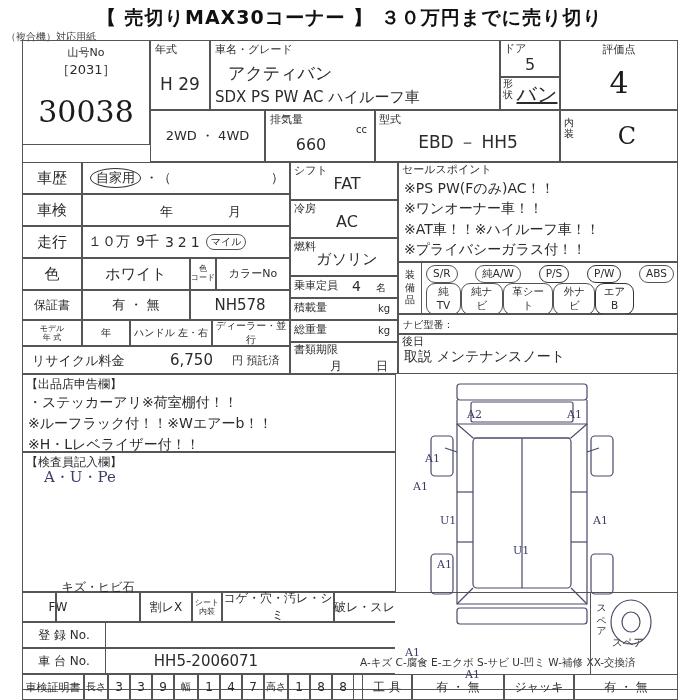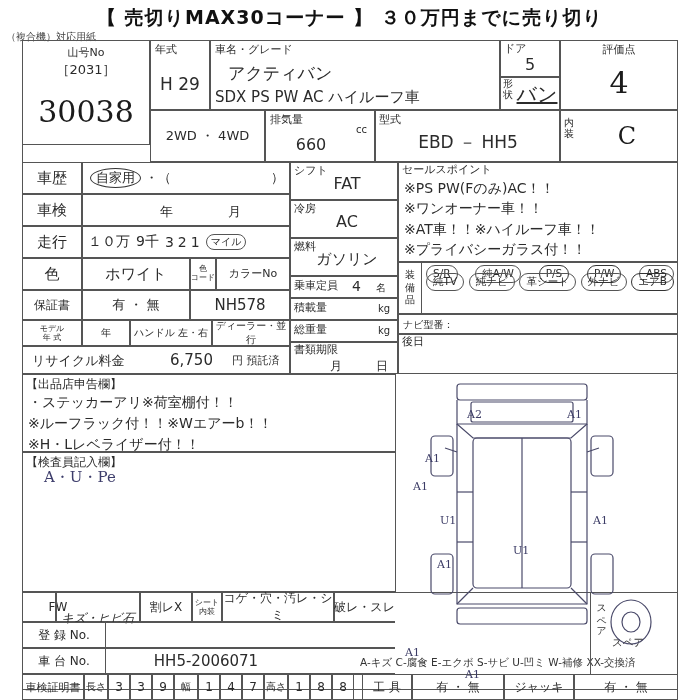--- a/index.html
+++ b/index.html
@@ -207,51 +207,52 @@
     <span>品</span>
   </div>
 
   <div class="abs" style="left:426px;top:265px;width:248px;display:flex;justify-content:space-between;">
     <span class="equip">S/R</span>
     <span class="equip">純A/W</span>
     <span class="equip on">P/S</span>
     <span class="equip on">P/W</span>
     <span class="equip">ABS</span>
   </div>
-  <div class="abs" style="left:426px;top:273px;width:248px;display:flex;justify-content:space-between;">
+  <div class="abs" style="left:426px;top:283px;width:208px;display:flex;justify-content:space-between;">
     <span class="equip">純TV</span>
     <span class="equip">純ナビ</span>
     <span class="equip">革シート</span>
     <span class="equip">外ナビ</span>
     <span class="equip on">エアB</span>
   </div>
 
   <div class="bx" style="left:398px;top:314px;width:280px;height:20px;"></div>
   <div class="abs xs" style="left:403px;top:318px;">ナビ型番：</div>
 
   <div class="bx" style="left:398px;top:334px;width:280px;height:40px;"></div>
   <div class="abs lbl" style="left:402px;top:336px;">後日</div>
+  <div class="abs" style="left:404px;top:348px;font-size:14px;">取説  メンテナンスノート</div>
 
   <div class="bx" style="left:22px;top:374px;width:373px;height:78px;border-right:none;"></div>
   <div class="abs" style="left:26px;top:376px;font-size:12px;">【出品店申告欄】</div>
   <div class="abs" style="left:28px;top:392px;width:368px;font-size:14px;line-height:1.5;">
     <div>・ステッカーアリ※荷室棚付！！</div>
     <div>※ルーフラック付！！※Wエアーb！！</div>
     <div>※H・Lレベライザー付！！</div>
   </div>
 
   <div class="bx" style="left:22px;top:452px;width:373px;height:140px;border-right:none;"></div>
   <div class="abs" style="left:26px;top:454px;font-size:12px;">【検査員記入欄】</div>
   <div class="abs hand" style="left:44px;top:468px;font-size:15px;color:#3d3d6b;">A・U・Pe</div>
 
   <div class="bx" style="left:22px;top:592px;width:373px;height:30px;border-right:none;"></div>
   <div class="bx" style="left:22px;top:592px;width:34px;height:30px;"></div>
   <div class="abs ctr sm" style="left:22px;top:592px;width:34px;height:30px;padding-left:36px;">FW</div>
   <div class="bx" style="left:56px;top:592px;width:84px;height:30px;"></div>
-  <div class="abs ctr sm" style="left:56px;top:603px;width:84px;height:30px;font-style:italic;">キズ・ヒビ石</div>
+  <div class="abs ctr sm" style="left:56px;top:572px;width:84px;height:30px;">キズ・ヒビ石</div>
   <div class="bx" style="left:140px;top:592px;width:52px;height:30px;"></div>
   <div class="abs ctr sm" style="left:140px;top:592px;width:52px;height:30px;">割レX</div>
   <div class="bx" style="left:192px;top:592px;width:30px;height:30px;"></div>
   <div class="abs ctr" style="left:192px;top:592px;width:30px;height:30px;font-size:8px;white-space:pre-line;line-height:1.15;">シート
 内装</div>
   <div class="bx" style="left:222px;top:592px;width:112px;height:30px;"></div>
   <div class="abs ctr sm" style="left:222px;top:592px;width:112px;height:30px;">コゲ・穴・汚レ・シミ</div>
   <div class="bx" style="left:334px;top:592px;width:61px;height:30px;border-right:none;"></div>
   <div class="abs ctr sm" style="left:334px;top:592px;width:61px;height:30px;">破レ・スレ</div>
 

